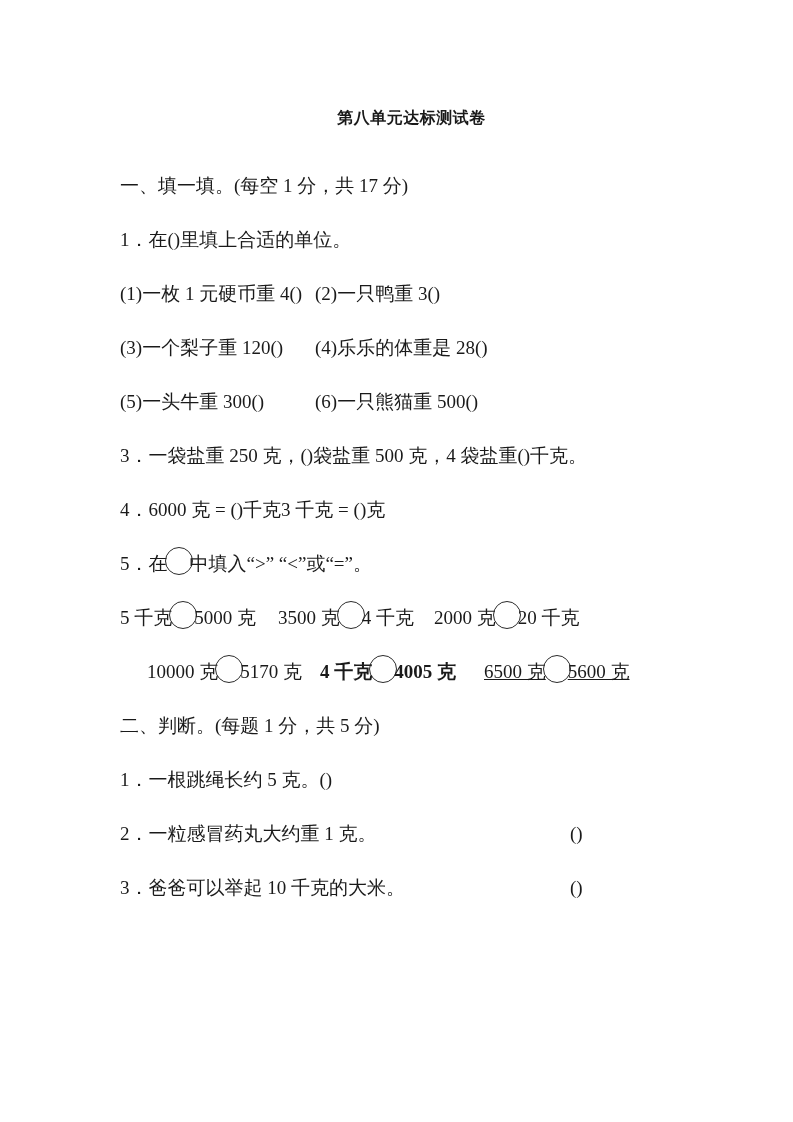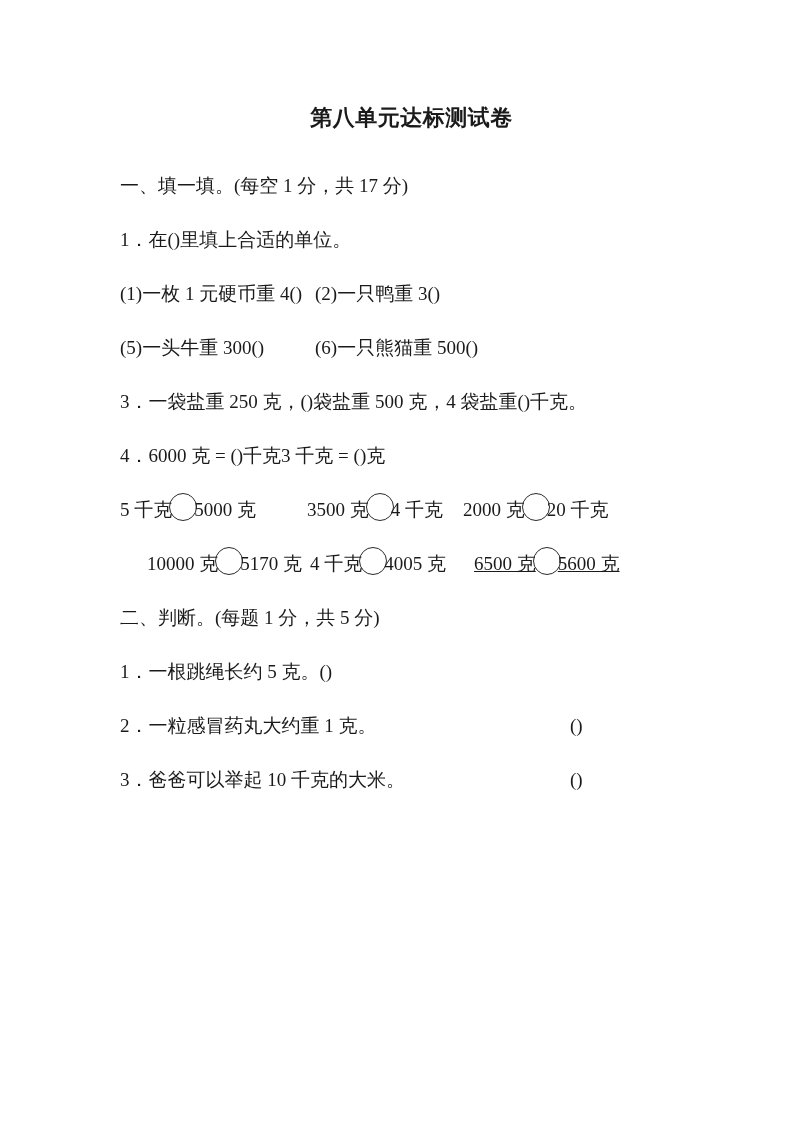--- a/index.html
+++ b/index.html
@@ -11,21 +11,21 @@
     box-sizing: border-box;
     padding: 105px 90px 0 120px;
     font-family: "Liberation Serif", "DejaVu Serif", serif;
     color: #1a1a1a;
     overflow: hidden;
   }
   .title {
     margin: 0 0 28px 0;
     font-family: "DejaVu Sans", "Liberation Sans", sans-serif;
     font-weight: 700;
-    font-size: 22px;
+    font-size: 16px;
     line-height: 26px;
     text-align: center;
     letter-spacing: 0.5px;
   }
   .line {
     height: 54px;
     line-height: 54px;
     font-size: 19px;
     white-space: nowrap;
   }
@@ -34,53 +34,59 @@
     display: inline-block;
     width: 26px;
     height: 26px;
     border: 1px solid #2b2b2b;
     border-radius: 50%;
     background: transparent;
     vertical-align: -5px;
     margin: 0 -3px;
   }
   .cmp { display: inline-block; }
-  .cmp-row .g2 { margin-left: 51px; }
+  .cmp-row .g2 { margin-left: 22px; }
   .cmp-row .g3 { margin-left: 20px; text-align: right; }
-  .cmp-row2 .g2 { margin-left: 8px; }
+  .cmp-row2 .g2 { margin-left: 18px; font-weight: bold; }
   .cmp-row2 .g3 { margin-left: 28px; text-decoration: underline; }
   .indent { display: inline-block; }
   .judge { position: relative; }
   .judge .bracket { position: absolute; left: 450px; top: 0; }
 </style>
 </head>
 <body>
 
 <div class="page">
 
   <h1 class="title">第八单元达标测试卷</h1>
 
   <div class="line">一、填一填。(每空 1 分，共 17 分)</div>
 
   <div class="line">1．在()里填上合适的单位。</div>
 
   <div class="line cols">
     <span class="col1">(1)一枚 1 元硬币重 4()</span><span>(2)一只鸭重 3()</span>
   </div>
 
+  <div class="line cols">
+    <span class="col1">(3)一个梨子重 120()</span><span>(4)乐乐的体重是 28()</span>
+  </div>
 
   <div class="line cols">
     <span class="col1">(5)一头牛重 300()</span><span>(6)一只熊猫重 500()</span>
   </div>
 
 
   <div class="line">3．一袋盐重 250 克，()袋盐重 500 克，4 袋盐重()千克。</div>
 
   <div class="line">4．6000 克 = ()千克3 千克 = ()克</div>
 
+  <div class="line">
+    <span>5．在</span><span class="circle"></span><span>中填入“&gt;” “&lt;”或“=”。</span>
+  </div>
 
   <div class="line cmp-row">
     <span class="cmp indent g1"><span>5 千克</span><span class="circle"></span><span>5000 克</span></span><span class="cmp g2"><span>3500 克</span><span class="circle"></span><span>4 千克</span></span><span class="cmp g3"><span>2000 克</span><span class="circle"></span><span>20 千克</span></span>
   </div>
 
   <div class="line cmp-row cmp-row2">
     <span class="cmp indent g1" style="margin-left:27px"><span>10000 克</span><span class="circle"></span><span>5170 克</span></span><span class="cmp g2"><span>4 千克</span><span class="circle"></span><span>4005 克</span></span><span class="cmp g3"><span>6500 克</span><span class="circle"></span><span>5600 克</span></span>
   </div>
 
   <div class="line">二、判断。(每题 1 分，共 5 分)</div>

